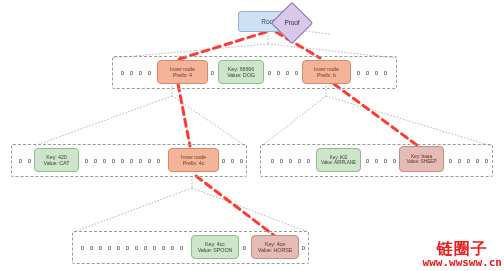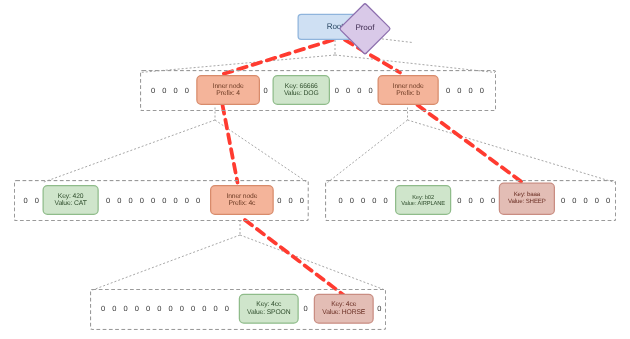--- a/index.html
+++ b/index.html
@@ -281,14 +281,18 @@
       <span class="l1">Key: 4ce</span>
       <span class="l2">Value: HORSE</span>
     </div>
 
     <div class="zeros" style="left:299px;top:239px;height:17px;">
       <span>0</span>
     </div>
 
   </div>
 
+  <div class="watermark">
+    <span class="wm-cn">链圈子</span>
+    <span class="wm-url">www.wwsww.cn</span>
+  </div>
 
 </div>
 
 </body></html>

